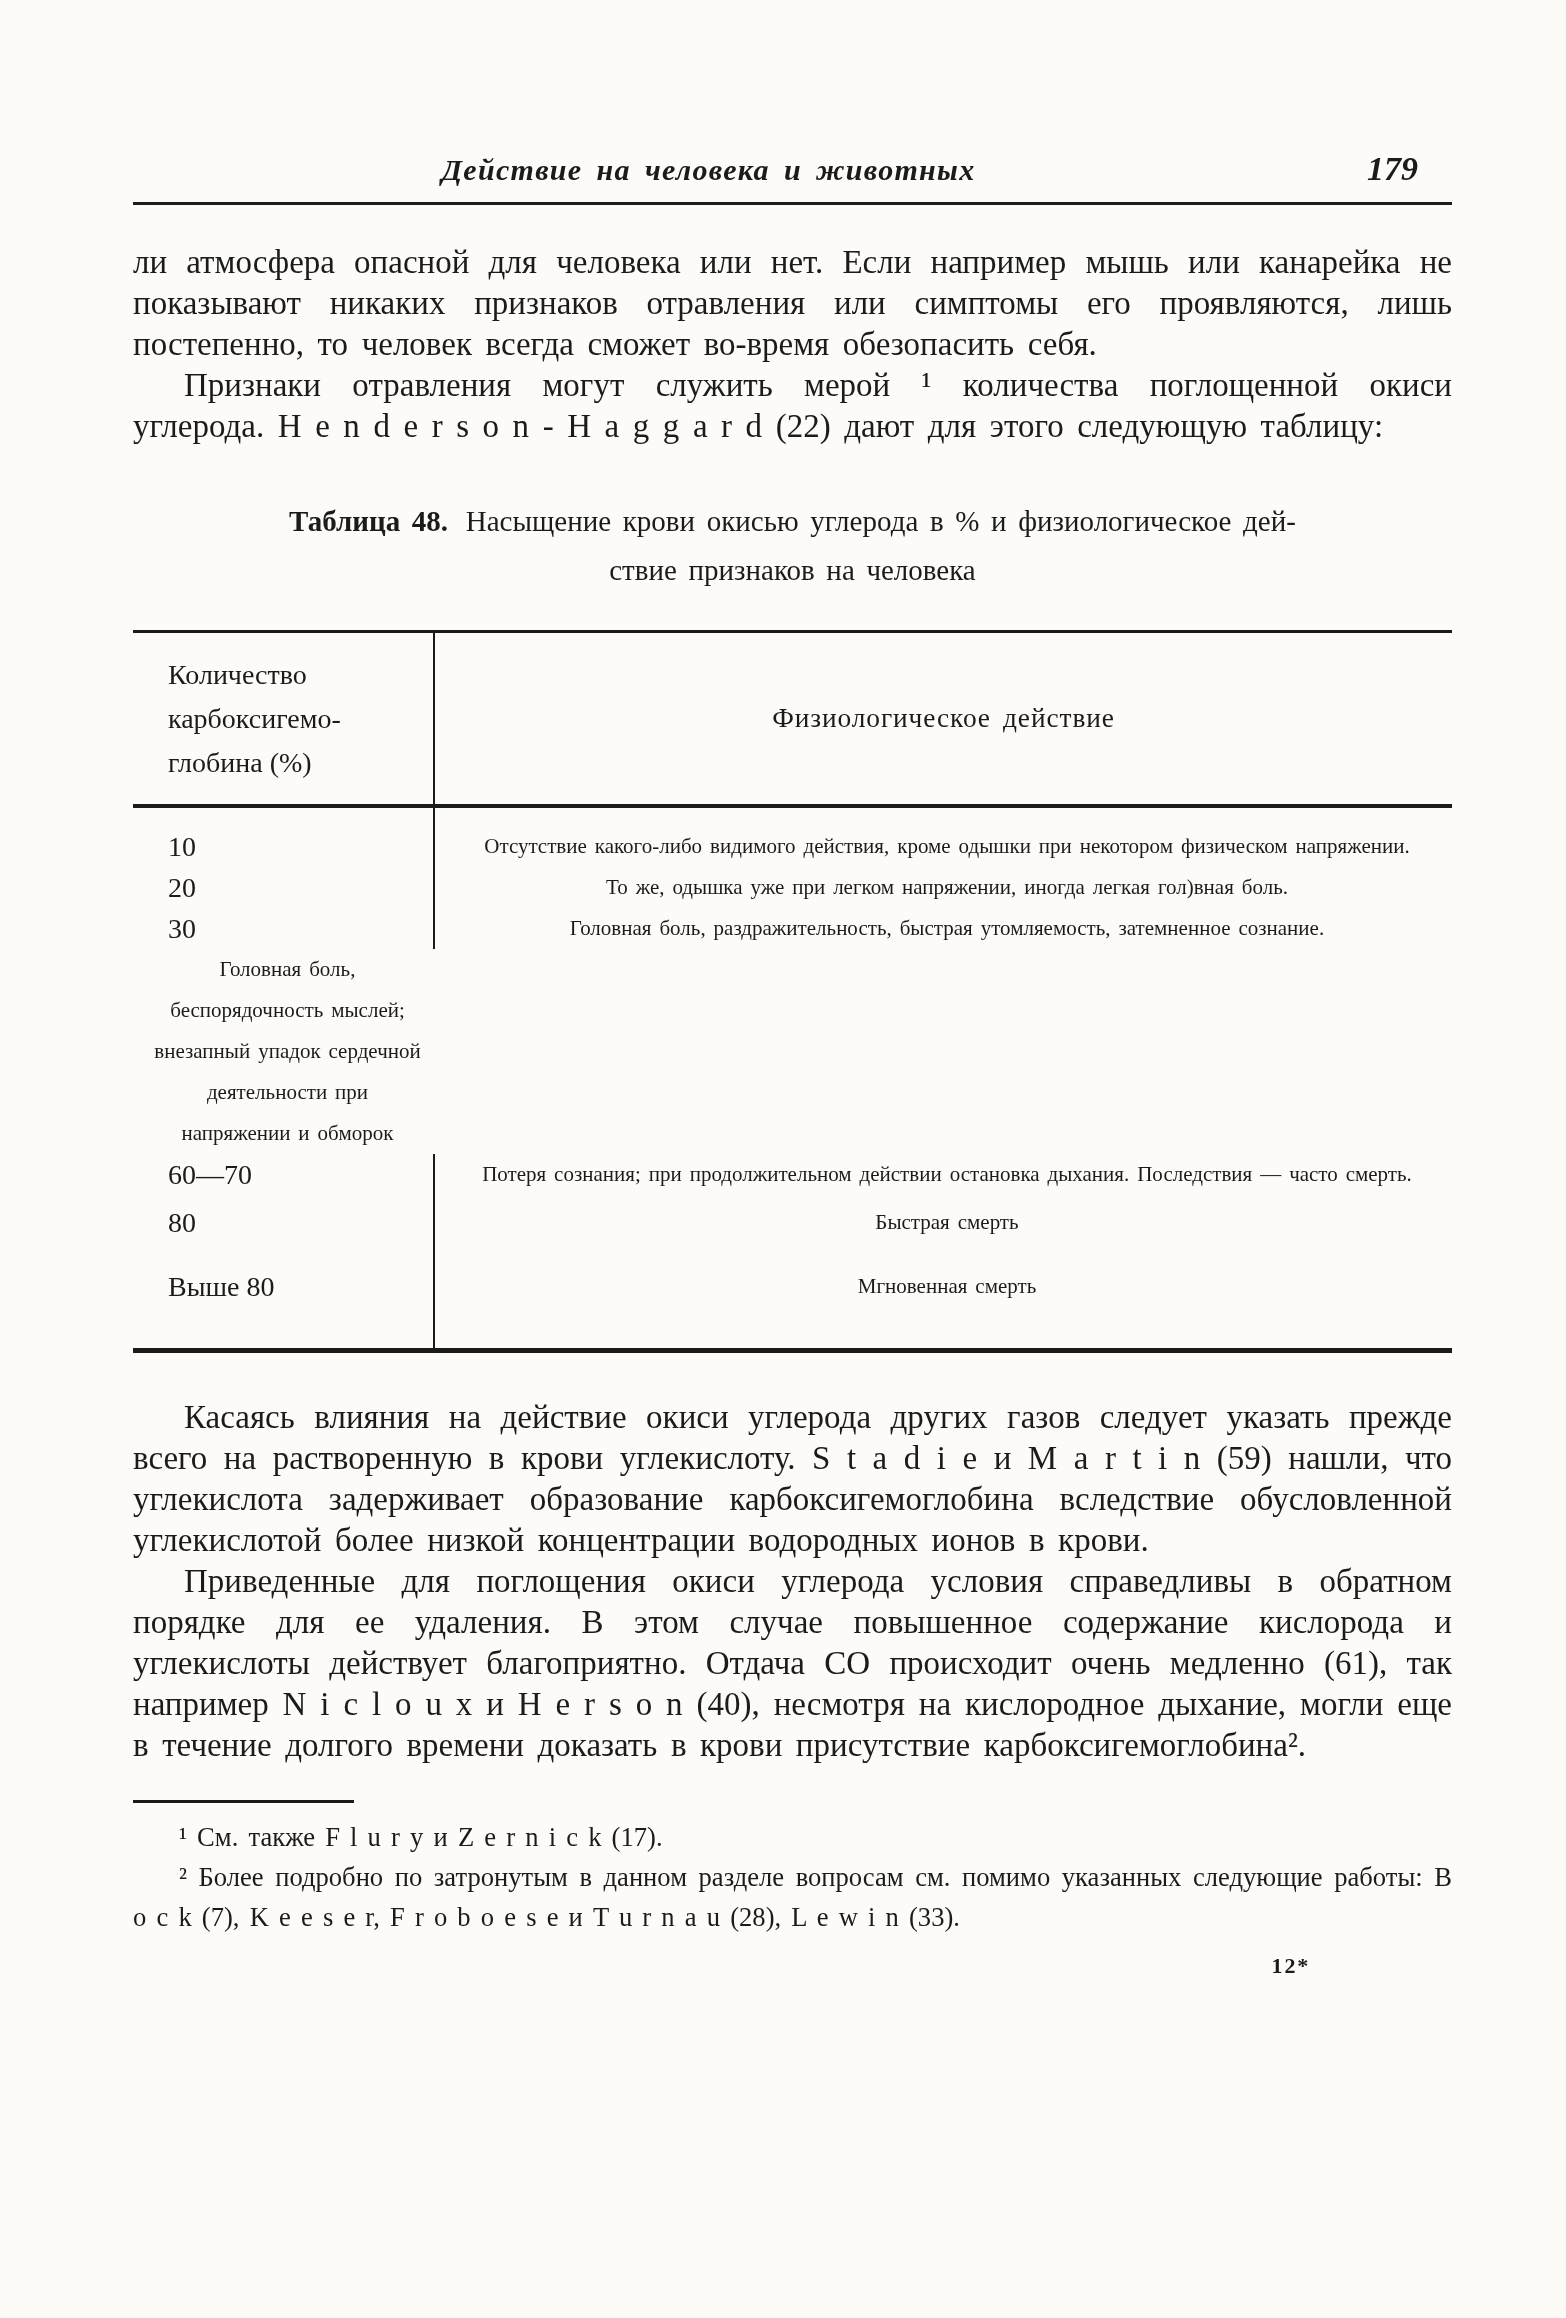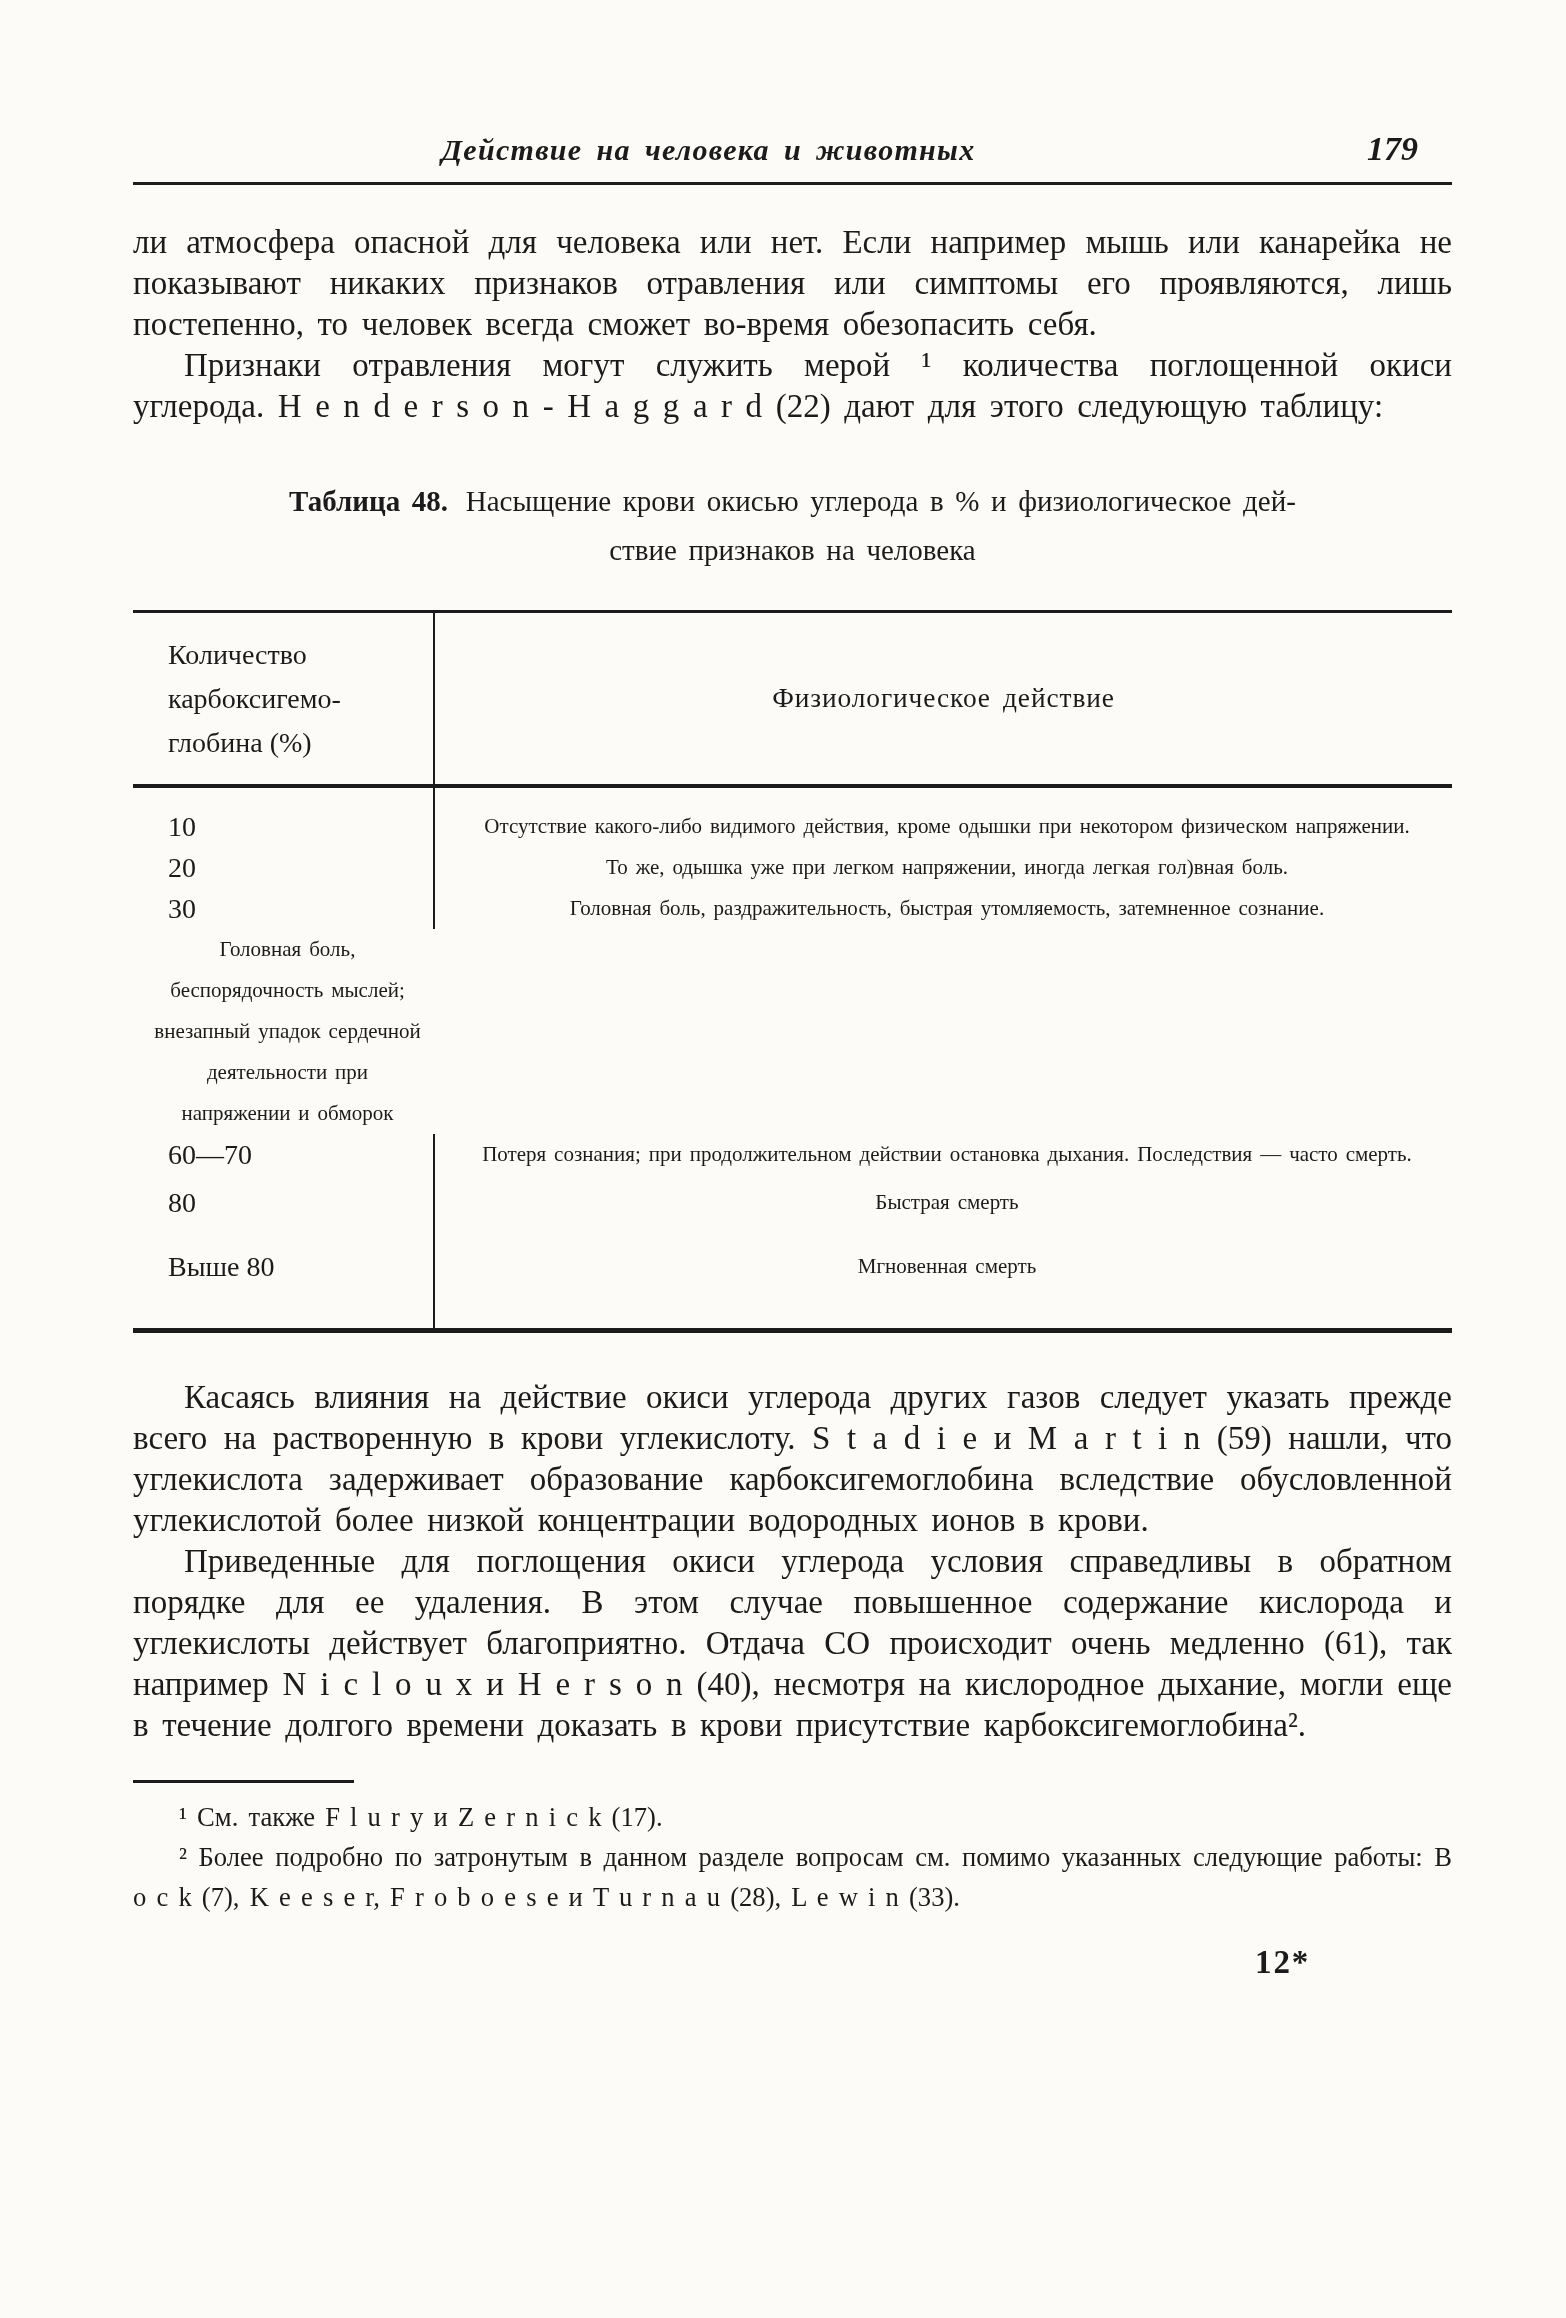--- a/index.html
+++ b/index.html
@@ -7,21 +7,21 @@
     position:relative;
     width:1567px;height:2319px;
     background:#fcfbf7;
     color:#1b1b1b;
     font-family:"Liberation Serif","DejaVu Serif",serif;
     overflow:hidden;
   }
   .content{padding:133px 115px 0 133px;}
 
   
-  .running-header{position:relative;height:42px;}
+  .running-header{position:relative;height:42px;margin-top:20px;}
   .header-title{
     position:absolute;left:0;right:0;top:0;
     text-align:center;transform:translateX(-84px);
     font-style:italic;font-weight:700;font-size:30px;letter-spacing:1.3px;word-spacing:5.3px;
   }
   .page-number{position:absolute;right:34px;top:-3.5px;font-style:italic;font-size:34px;font-weight:700;}
   .header-rule{border-top:3.5px solid #1d1d1d;margin-top:7px;}
 
   
   .body-par{
@@ -68,22 +68,22 @@
 
   
   .footnote-rule{width:221px;border-top:3.5px solid #1b1b1b;margin-top:34px;}
   .footnote{
     font-size:26.6px;line-height:40px;margin:14px 0 0 0;
     text-align:justify;text-indent:46px;word-spacing:3.5px;
   }
   .footnote + .footnote{margin-top:0;}
 
   .signature{
-    text-align:right;padding-right:142px;margin-top:27px;
-    font-size:33px;font-weight:700;letter-spacing:1.8px;
+    text-align:right;padding-right:142px;margin-top:16px;
+    font-size:22px;font-weight:700;letter-spacing:1.8px;
   }
 </style>
 </head>
 <body>
 
 <div class="page">
   <div class="content">
 
     <div class="running-header">
       <div class="header-title">Действие на человека и животных</div>

